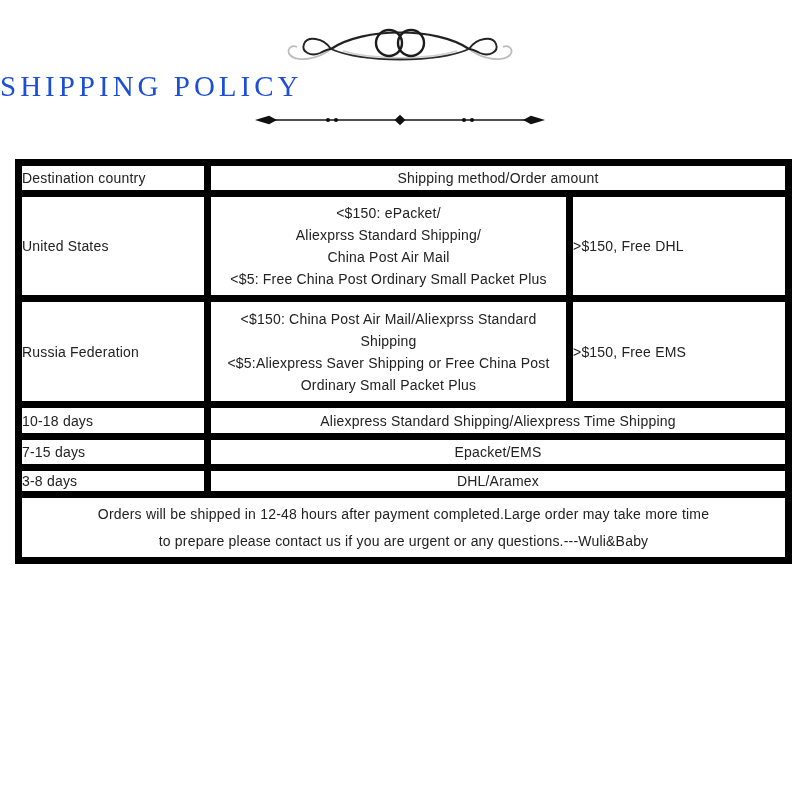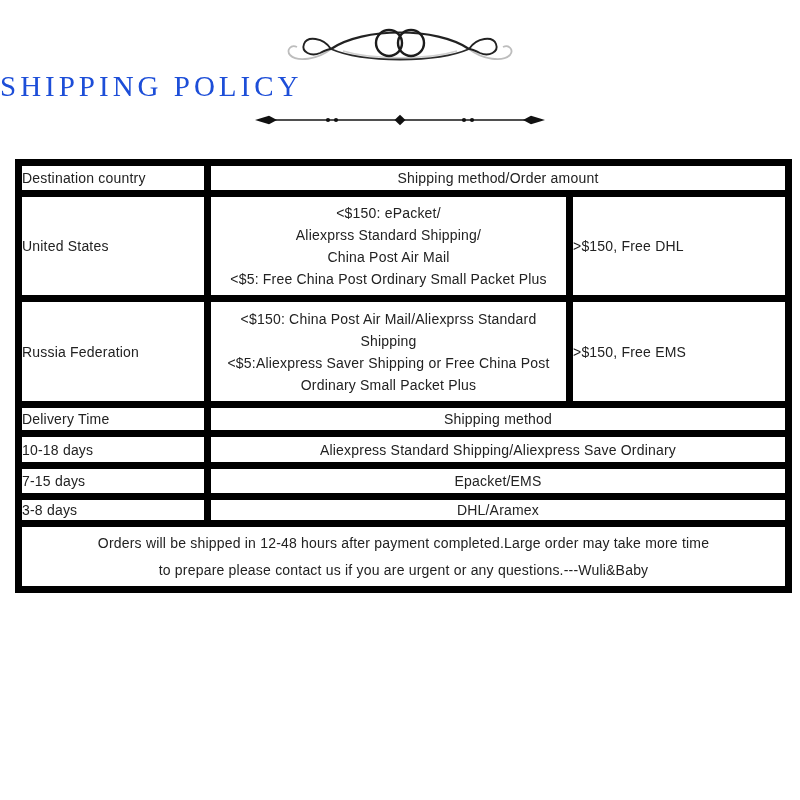--- a/index.html
+++ b/index.html
@@ -124,29 +124,25 @@
       </tr>
 
       <tr style="height:106px">
         <td class="cell-left multiline">Russia Federation</td>
         <td class="methods-cell">&lt;$150: China Post Air Mail/Aliexprss Standard Shipping
 &lt;$5:Aliexpress Saver Shipping or Free China Post Ordinary Small Packet Plus</td>
         <td class="premium-cell">&gt;$150, Free EMS</td>
       </tr>
 
 
-      <tr style="height:29px">
-        <td class="cell-left">Delivery Time</td>
-        <td class="cell-center" colspan="2">Shipping method</td>
-      </tr>
 
 
       <tr style="height:32px">
         <td class="cell-left">10-18 days</td>
-        <td class="cell-center" colspan="2">Aliexpress Standard Shipping/Aliexpress Save Ordinary</td>
+        <td class="cell-center" colspan="2">Aliexpress Standard Shipping/Aliexpress Time Shipping</td>
       </tr>
 
       <tr style="height:31px">
         <td class="cell-left">7-15 days</td>
         <td class="cell-center" colspan="2">Epacket/EMS</td>
       </tr>
 
       <tr style="height:27px">
         <td class="cell-left">3-8 days</td>
         <td class="cell-center" colspan="2">DHL/Aramex</td>

